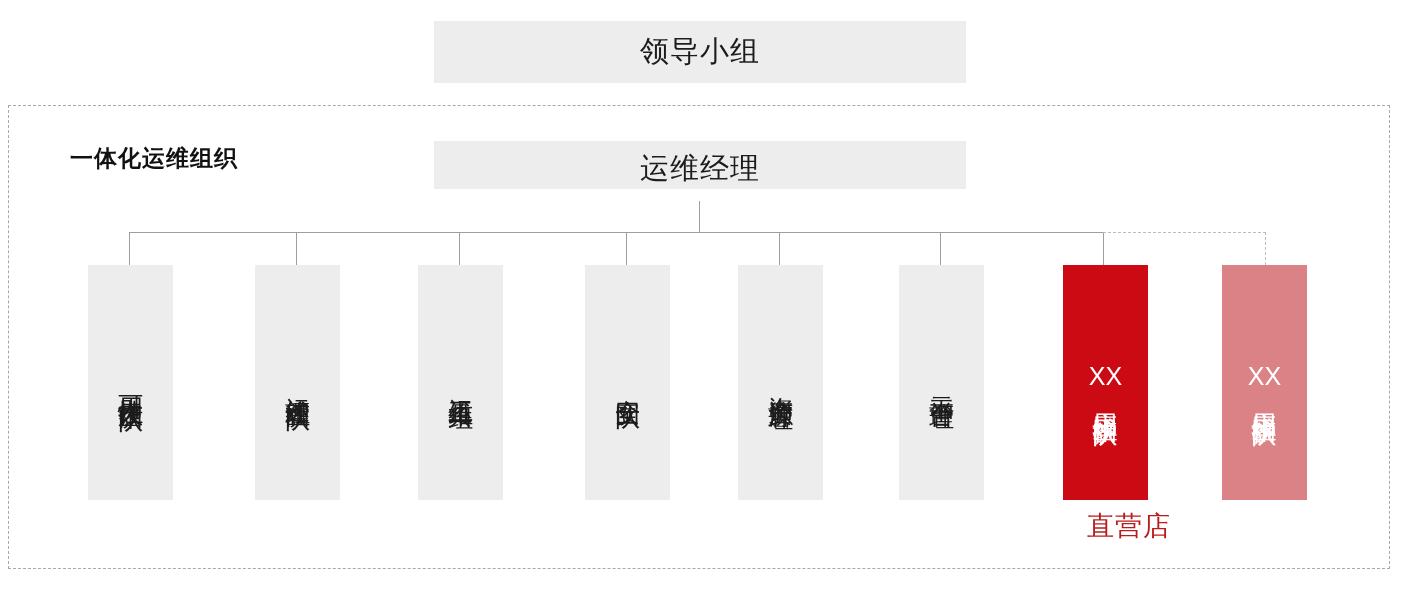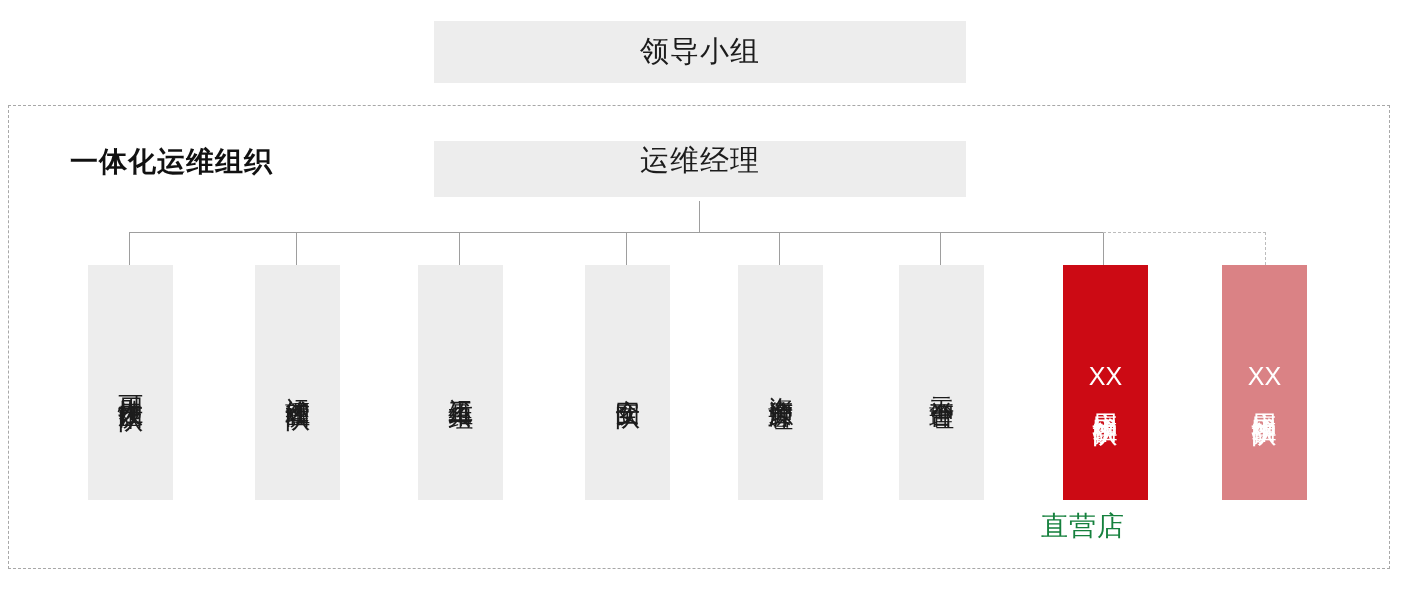--- a/index.html
+++ b/index.html
@@ -43,37 +43,37 @@
     width: 1382px;
     height: 464px;
     border: 1px dashed #a8a8a8;
     box-sizing: border-box;
   }
 
   .org-title {
     position: absolute;
     left: 70px;
     top: 143px;
-    font-size: 28px;
+    font-size: 23px;
     font-weight: bold;
     letter-spacing: 1px;
     color: #111111;
     white-space: nowrap;
   }
 
   
   .manager-box {
     position: absolute;
     left: 434px;
     top: 141px;
     width: 532px;
-    height: 56px;
+    height: 48px;
     background: #ededed;
     display: flex;
-    align-items: flex-start;
+    align-items: flex-end;
     justify-content: center;
     font-size: 29px;
     letter-spacing: 1px;
     color: #1c1c1c;
   }
 
   
   .conn-stem {
     position: absolute;
     left: 699px;
@@ -152,24 +152,24 @@
     text-orientation: mixed;
     display: inline-block;
     letter-spacing: 0;
   }
 
   
   .caption {
     position: absolute;
     top: 508px;
     width: 130px;
-    text-align: left;
+    text-align: right;
     font-size: 27px;
     letter-spacing: 1px;
-    color: #15803d;
+    color: #b91c1c;
   }
 </style>
 </head>
 <body>
 
 <div id="canvas">
 
   <div class="top-box">
     <span>领导小组</span>
   </div>

